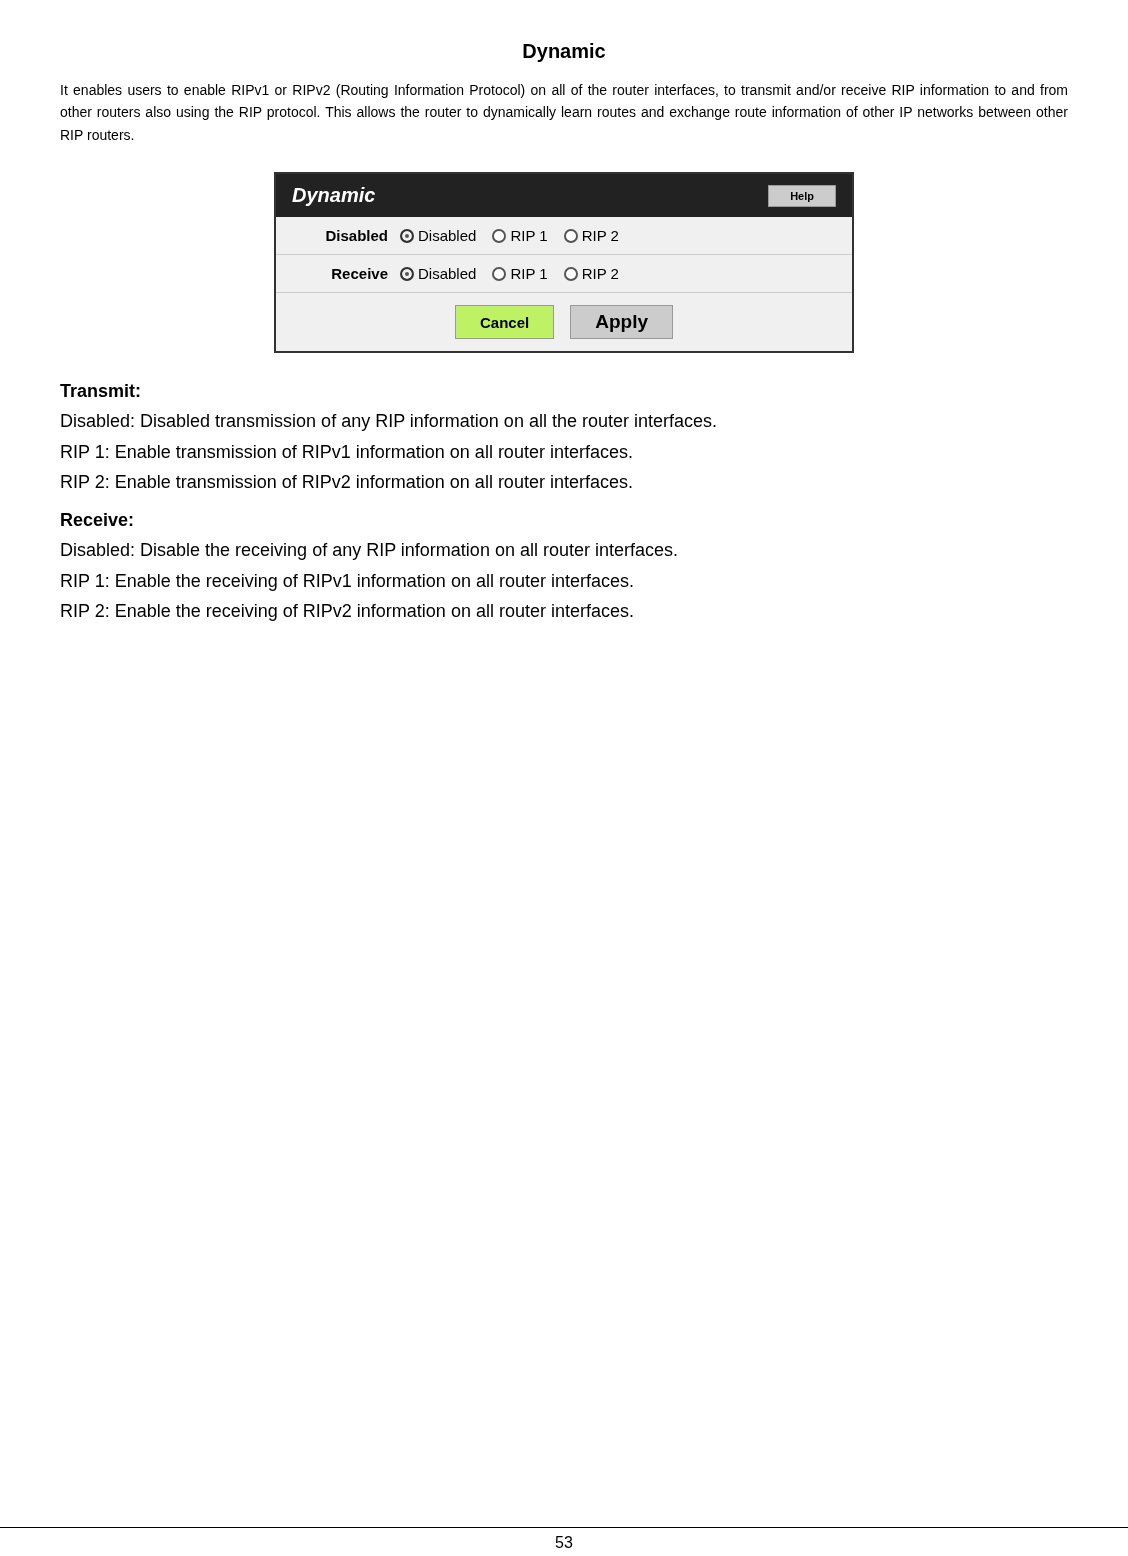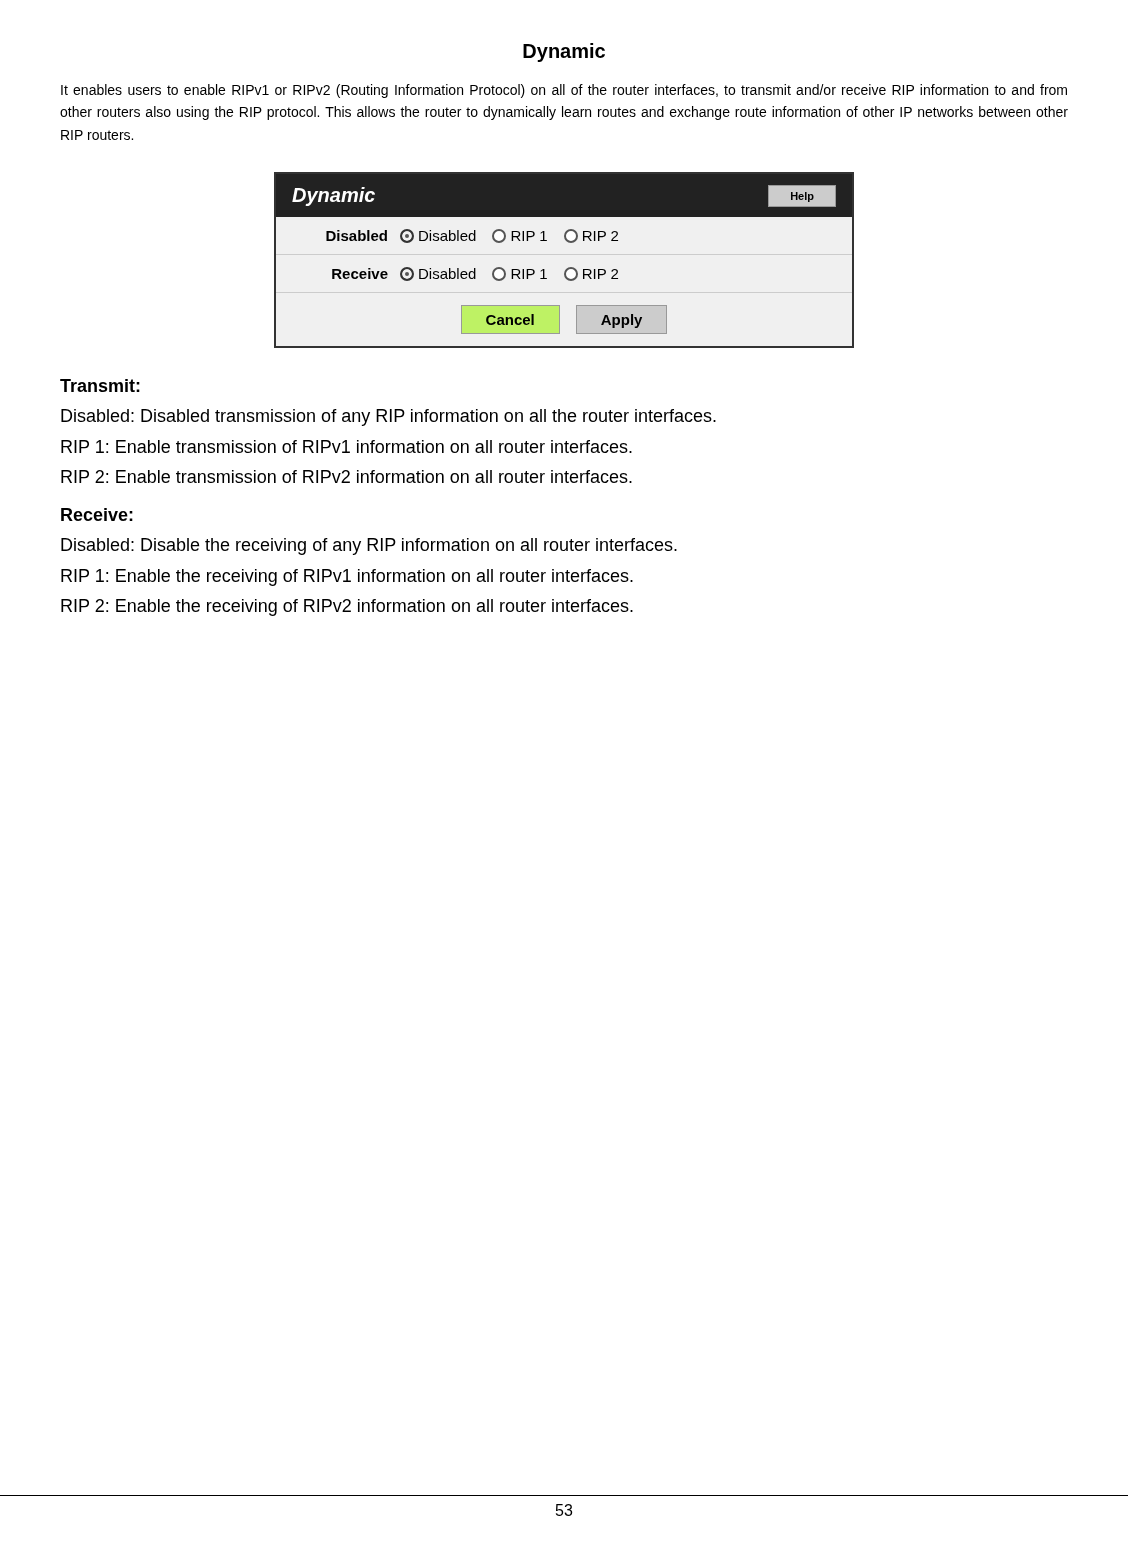--- a/index.html
+++ b/index.html
@@ -124,42 +124,42 @@
       padding: 5px 24px;
       font-size: 15px;
       font-weight: bold;
       cursor: pointer;
     }
 
     .ui-btn-apply {
       background: #ccc;
       border: 1px solid #999;
       padding: 5px 24px;
-      font-size: 15px;
+      font-size: 19px;
       font-weight: bold;
       cursor: pointer;
     }
 
     
     .section-heading {
       font-weight: bold;
       font-size: 18px;
       margin-bottom: 4px;
       margin-top: 8px;
     }
 
     .desc-line {
       font-size: 18px;
       line-height: 1.7;
       margin-bottom: 0;
     }
 
     .page-footer {
       position: fixed;
-      bottom: 36px;
+      bottom: 4px;
       left: 0;
       width: 1128px;
       text-align: center;
       border-top: 1px solid #000;
       padding-top: 6px;
       font-size: 16px;
     }
   </style>
 </head>
 <body>

